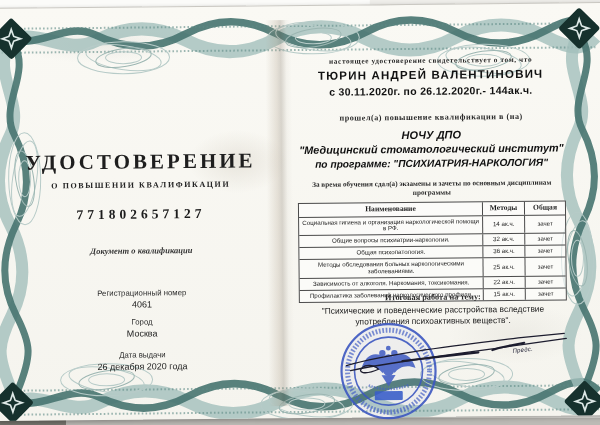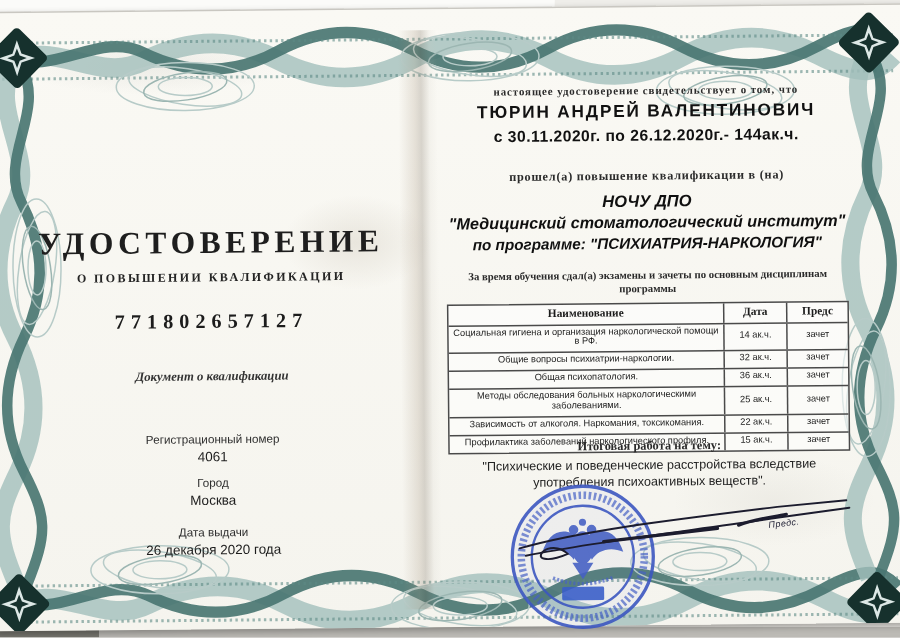--- a/index.html
+++ b/index.html
@@ -157,22 +157,22 @@
       <div class="period">с 30.11.2020г. по 26.12.2020г.- 144ак.ч.</div>
       <div class="completed">прошел(а) повышение квалификации в (на)</div>
       <div class="org-type">НОЧУ ДПО</div>
       <div class="org-name">"Медицинский стоматологический институт"</div>
       <div class="program">по программе: "ПСИХИАТРИЯ-НАРКОЛОГИЯ"</div>
       <div class="exams-note">За время обучения сдал(а) экзамены и зачеты по основным дисциплинам программы</div>
 
       <div class="subj-table">
         <div class="trow thead">
           <div class="tcell">Наименование</div>
-          <div class="tcell">Дата</div>
-          <div class="tcell">Предс</div>
+          <div class="tcell">Методы</div>
+          <div class="tcell">Общая</div>
         </div>
         <div class="trow">
           <div class="tcell">Социальная гигиена и организация наркологической помощи в РФ.</div>
           <div class="tcell">14 ак.ч.</div>
           <div class="tcell">зачет</div>
         </div>
         <div class="trow">
           <div class="tcell">Общие вопросы психиатрии-наркологии.</div>
           <div class="tcell">32 ак.ч.</div>
           <div class="tcell">зачет</div>

